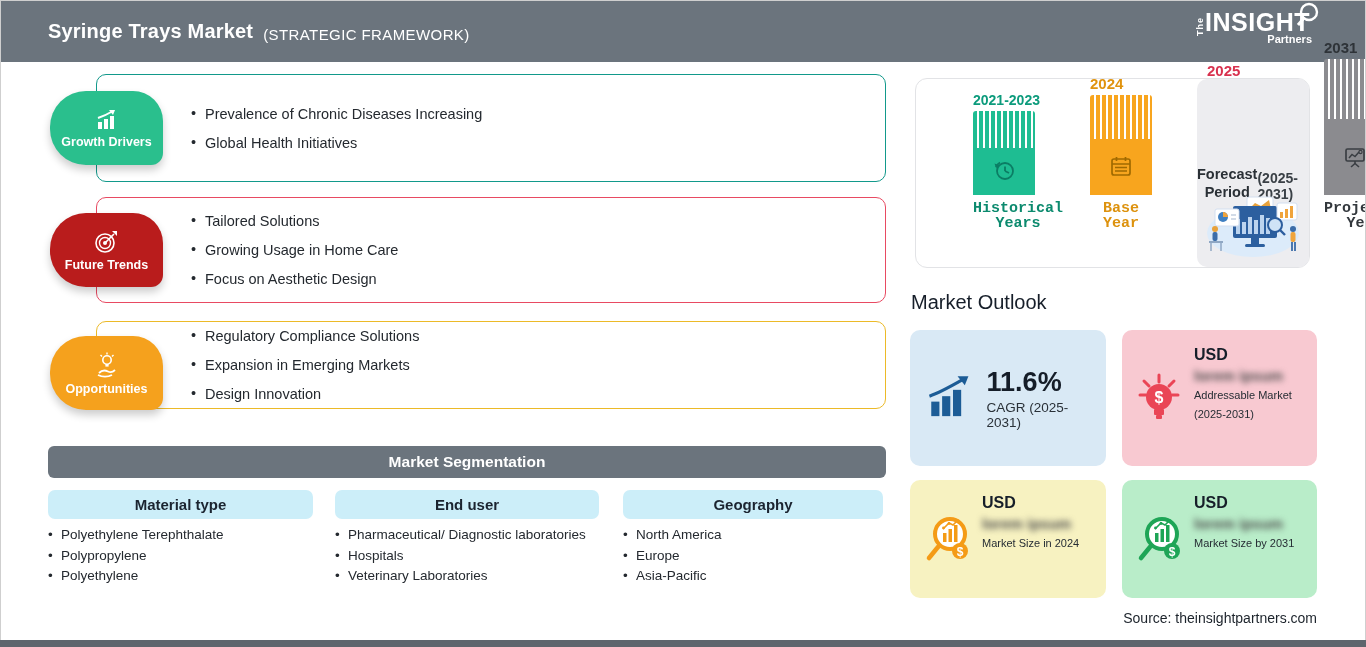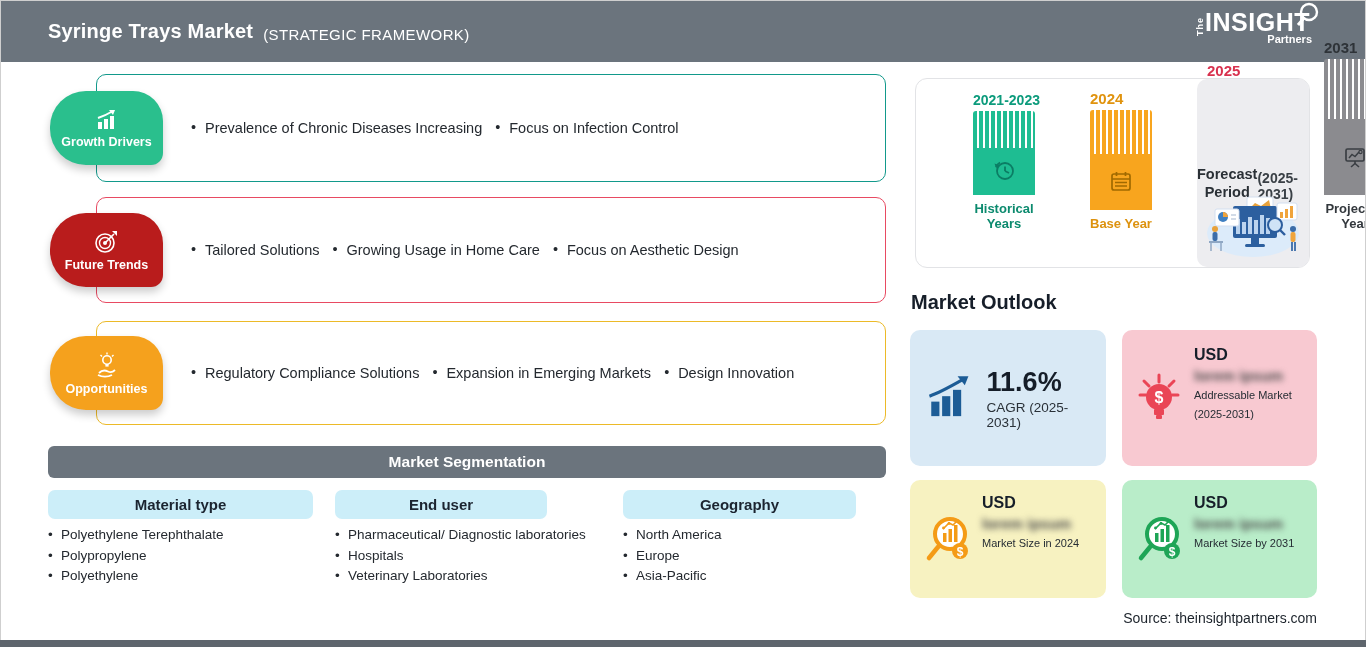--- a/index.html
+++ b/index.html
@@ -19,70 +19,70 @@
   .logo{position:absolute;right:56px;top:10px;display:flex;align-items:flex-start;color:#fff;}
   .logo-the{writing-mode:vertical-rl;transform:rotate(180deg);font-size:9px;font-weight:700;letter-spacing:1px;margin-top:7px;}
   .logo-right{display:flex;flex-direction:column;align-items:flex-end;}
   .logo-insight{position:relative;font-size:25px;font-weight:800;letter-spacing:.5px;line-height:1;}
   .logo-lens{position:absolute;right:-16px;top:-8px;}
   .logo-partners{font-size:11px;font-weight:700;margin-top:-2px;margin-right:-2px;}
 
   
   .fw-box{position:absolute;left:96px;width:790px;border:1.6px solid;border-radius:10px;background:#fff;
           display:flex;flex-direction:column;justify-content:center;padding-left:94px;box-sizing:border-box;}
-  .fw-box ul{list-style:none;margin:0;padding:0;display:flex;gap:13px;}
+  .fw-box ul{list-style:none;margin:0;padding:0;display:flex;flex-direction:column;gap:13px;}
   .fw-box li{position:relative;padding-left:14px;font-size:14.5px;color:#24292f;}
   .fw-box li::before{content:"•";position:absolute;left:0;top:-1px;color:#24292f;}
   .fw-0{top:74px;height:108px;border-color:#12998b;}
   .fw-1{top:197px;height:106px;border-color:#e84a62;}
-  .fw-2{top:321px;height:104px;border-color:#ecba28;}
+  .fw-2{top:321px;height:88px;border-color:#ecba28;}
 
   .fw-badge{position:absolute;left:50px;width:113px;height:74px;border-radius:36px 30px 12px 36px;
             display:flex;flex-direction:column;align-items:center;justify-content:center;gap:3px;
             color:#fff;font-weight:700;font-size:12.5px;box-shadow:0 5px 8px rgba(0,0,0,.2);z-index:5;}
   .b-0{top:91px;background:#2abf8d;}
   .b-1{top:213px;background:#b91c1c;}
   .b-2{top:336px;background:#f5a11d;}
 
   
   .seg-title{position:absolute;left:48px;top:446px;width:838px;height:32px;background:#6b747d;border-radius:6px;
              color:#fff;font-size:15.5px;font-weight:700;display:flex;align-items:center;justify-content:center;}
   .seg-head{position:absolute;top:490px;height:29px;background:#cceef9;border-radius:7px;
             display:flex;align-items:center;justify-content:center;font-size:15px;font-weight:700;color:#1b2430;}
-  .sh-0{left:48px;width:265px;} .sh-1{left:335px;width:212px;} .sh-2{left:623px;width:233px;}
+  .sh-0{left:48px;width:265px;} .sh-1{left:335px;width:264px;} .sh-2{left:623px;width:260px;}
   .seg-list{position:absolute;top:525px;list-style:none;margin:0;padding:0;font-size:13.5px;color:#24292f;}
   .sl-0{left:48px;width:270px;} .sl-1{left:335px;width:270px;} .sl-2{left:623px;width:260px;}
   .seg-list li{position:relative;padding-left:13px;line-height:20.5px;}
   .seg-list li::before{content:"•";position:absolute;left:0;color:#24292f;}
 
   
   .tl-panel{position:absolute;left:915px;top:78px;width:395px;height:190px;border:1px solid #e2e3e6;
             border-radius:12px;background:#fff;box-sizing:border-box;}
   .tl-bars{position:absolute;left:12px;top:0;bottom:36px;width:270px;display:flex;align-items:flex-end;gap:10px;}
   .tl-col{display:flex;flex-direction:column;align-items:flex-start;justify-content:flex-end;width:62px;margin-left:45px;}
   .tl-year{font-weight:800;font-size:15px;margin-bottom:3px;white-space:nowrap;}
   .y0{color:#0c9b7c;font-size:14px;} .y1{color:#e0930e;} .y2{color:#d8314e;} .y3{color:#2e3338;}
   .tl-bar{width:62px;border-radius:3px 3px 0 0;display:flex;flex-direction:column;overflow:hidden;}
   .bar0{height:84px;} .bar1{height:100px;} .bar2{height:113px;} .bar3{height:136px;}
   .tl-bar .stripes{height:44%;}
   .tl-bar .solid{flex:1;display:flex;align-items:center;justify-content:center;}
   .c0 .stripes{background:repeating-linear-gradient(90deg,#1ebd92 0 4px,#ffffff 4px 6px);} .c0 .solid{background:#1ebd92;}
   .c1 .stripes{background:repeating-linear-gradient(90deg,#f8a51e 0 4px,#ffffff 4px 6px);} .c1 .solid{background:#f8a51e;}
   .c2 .stripes{background:repeating-linear-gradient(90deg,#ee4b63 0 4px,#ffffff 4px 6px);} .c2 .solid{background:#ee4b63;}
   .c3 .stripes{background:repeating-linear-gradient(90deg,#8b8b8f 0 4px,#ffffff 4px 6px);} .c3 .solid{background:#8b8b8f;}
-  .tl-label{font-weight:700;font-size:13px;text-align:center;line-height:15px;margin-top:6px;}
+  .tl-label{font-weight:700;font-size:15px;text-align:center;line-height:15px;margin-top:6px;font-family:Liberation Mono, monospace;}
   .l0{color:#0c8a6e;} .l1{color:#dd920e;} .l2{color:#c62d48;} .l3{color:#33383d;}
   .tl-forecast{position:absolute;right:0;top:0;bottom:0;width:112px;background:#ededf0;border-radius:10px;
                display:flex;flex-direction:row;align-items:center;padding-top:20px;box-sizing:border-box;}
   .fc-line1{font-weight:700;font-size:14.5px;color:#2a3036;text-align:center;line-height:18px;width:76px;}
   .fc-line2{font-weight:600;font-size:14px;color:#3a4046;margin-top:6px;}
   .tl-illustration{position:absolute;bottom:8px;left:6px;}
 
   
-  .mo-title{position:absolute;left:911px;top:291px;font-size:20px;font-weight:700;color:#161e29;}
+  .mo-title{position:absolute;left:911px;top:291px;font-size:20px;font-weight:400;color:#161e29;}
   .card{position:absolute;border-radius:10px;box-sizing:border-box;}
   .card-0{left:910px;top:330px;width:196px;height:136px;background:#d9e9f5;display:flex;align-items:center;padding:0 14px;gap:10px;}
   .card-1{left:1122px;top:330px;width:195px;height:136px;background:#f8c9d1;}
   .card-2{left:910px;top:480px;width:196px;height:118px;background:#f7f2c1;}
   .card-3{left:1122px;top:480px;width:195px;height:118px;background:#b9edc9;}
   .card .big-value{font-size:27px;font-weight:800;color:#151d28;line-height:30px;}
   .card .big-label{font-size:13.5px;color:#2a3138;margin-top:3px;}
   .card-icon{position:absolute;left:10px;top:50%;transform:translateY(-50%);}
   .card-text{margin-left:72px;padding-top:14px;padding-right:8px;}
   .card-1 .card-text{padding-top:16px;}
@@ -113,21 +113,21 @@
         </svg>
       </div>
       <div class="logo-partners">Partners</div>
     </div>
   </div>
 </header>
 
 <section class="fw-box fw-0">
   <ul>
     <li>Prevalence of Chronic Diseases Increasing</li>
-    <li>Focus on Infection Control</li>
+    <li>Global Health Initiatives</li>
   </ul>
 </section>
 <div class="fw-badge b-0">
   <svg width="30" height="24" viewBox="0 0 30 24">
     <rect x="6" y="14" width="4" height="7" fill="#fff"></rect>
     <rect x="12" y="11" width="4" height="10" fill="#fff"></rect>
     <rect x="18" y="8" width="4" height="13" fill="#fff"></rect>
     <path d="M6 10 C12 8 16 6 21 3" fill="none" stroke="#fff" stroke-width="2"></path>
     <path d="M17 2 L23 2 L21 7 Z" fill="#fff"></path>
   </svg>

